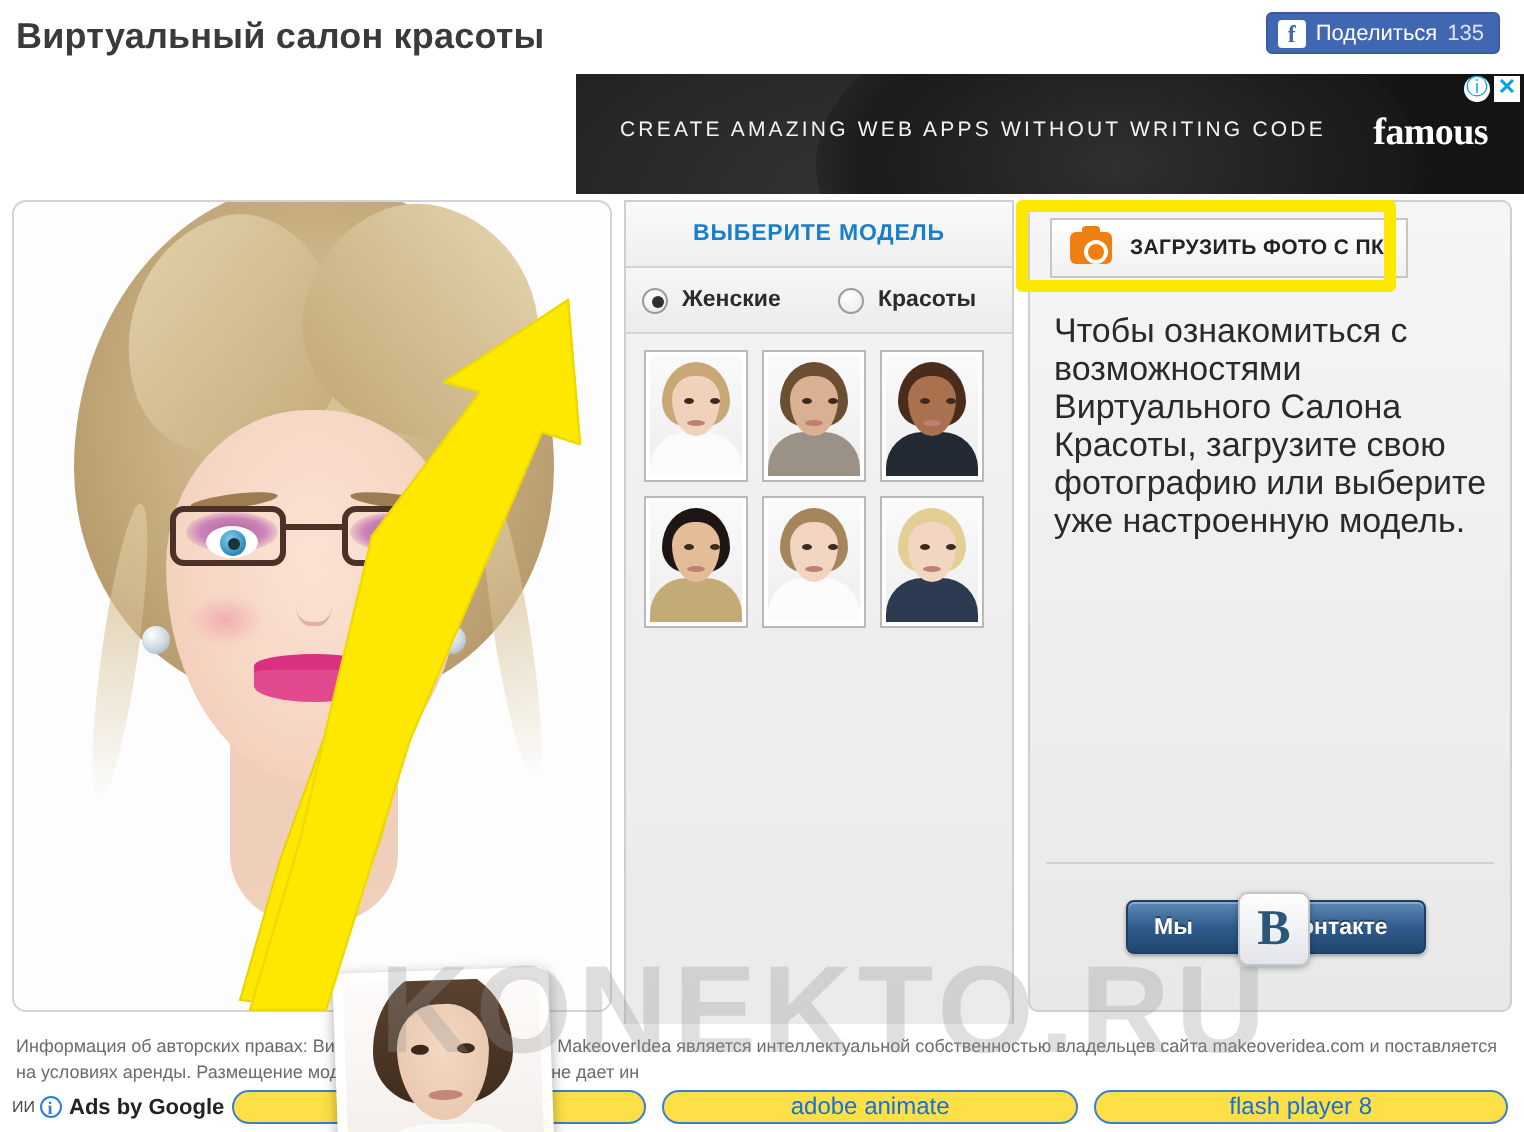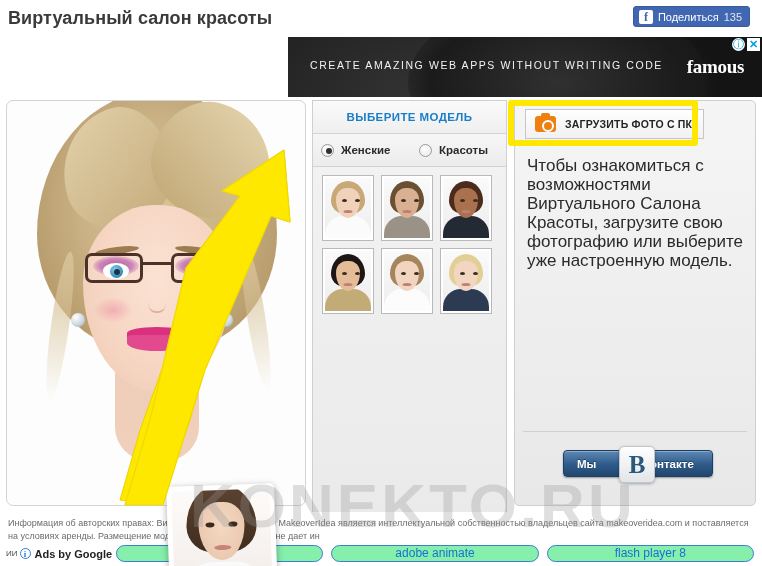--- a/index.html
+++ b/index.html
@@ -361,21 +361,21 @@
     width: 11px; height: 11px; border: 1px solid #2b7de0; border-radius: 50%;
     color: #2b7de0; font-size: 9px; line-height: 10px; text-align: center;
     margin-right: 4px; font-weight: bold; font-family: "Liberation Serif", serif;
   }
   #gads-label .pre { color:#4a4a4a; font-size:8px; font-weight:normal; margin-right:2px; }
   .gad-link {
     flex: 1; height: 17px; margin: 0 4px;
     border: 1px solid #3a7fd0; border-radius: 9px;
     color: #1a6fd6; font-size: 12px; line-height: 15px;
     text-align: center; cursor: pointer; white-space: nowrap;
-    background: #86efac;
+    background: #fde047;
   }
 </style>
 </head>
 <body>
 
 <div id="page">
 
   <div id="header">
     <div id="site-title">Виртуальный салон красоты</div>
 

